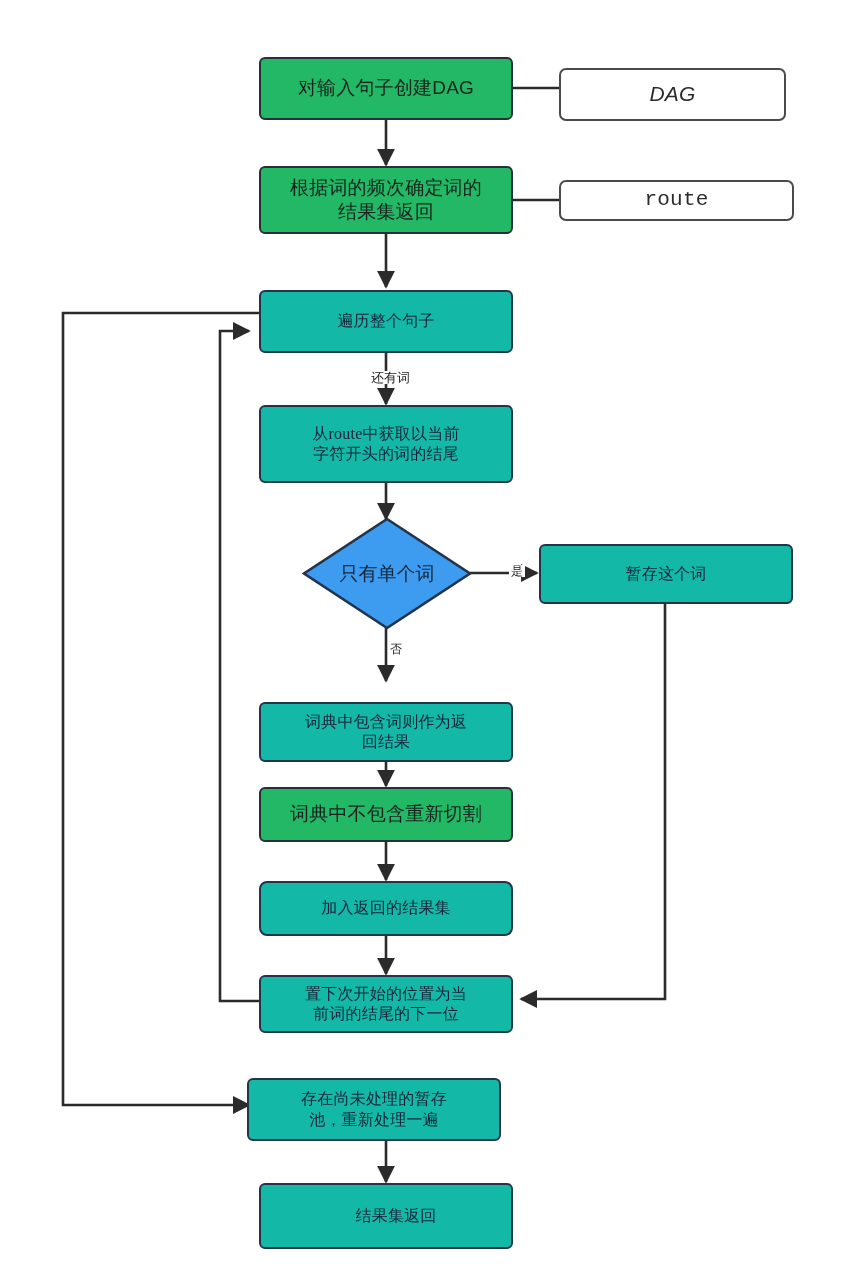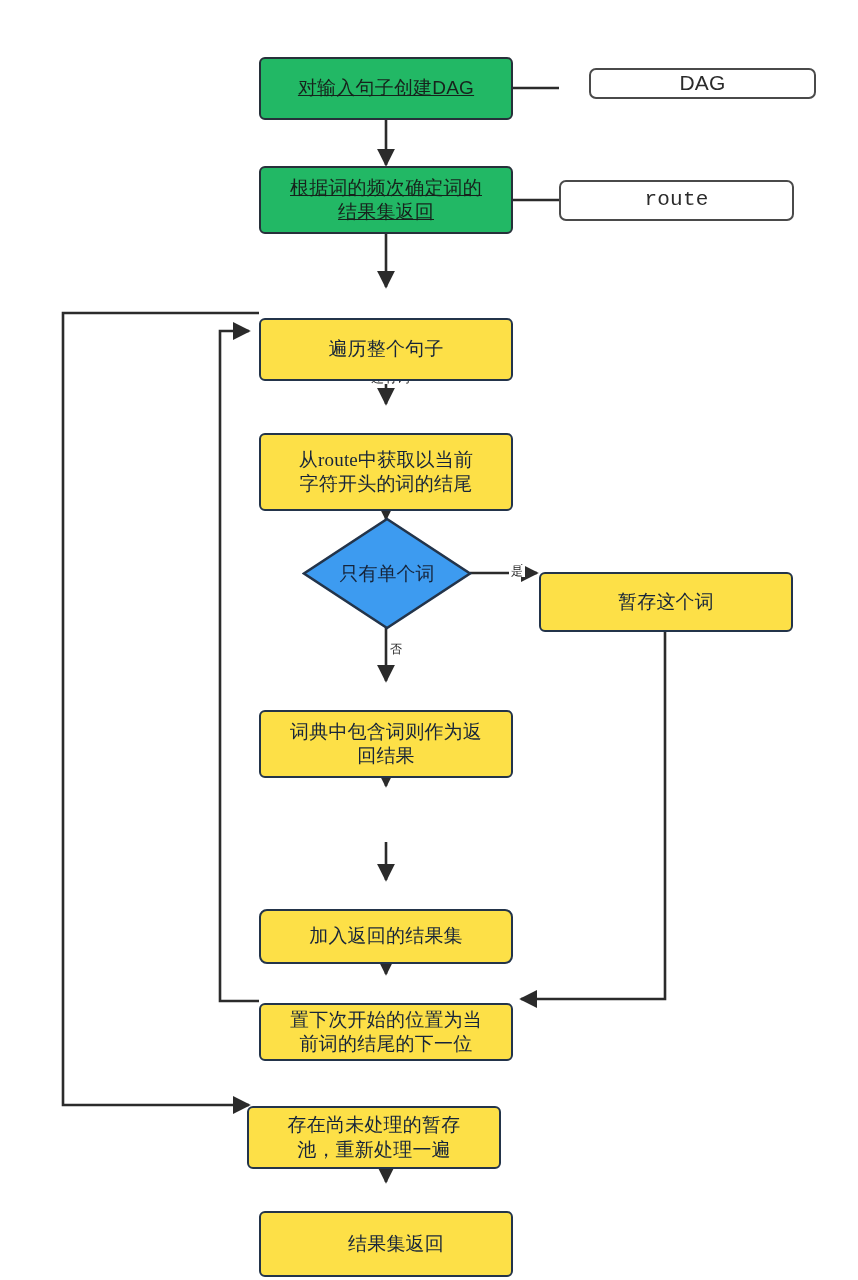--- a/index.html
+++ b/index.html
@@ -35,28 +35,26 @@
     border: 2px solid #2e3d4f;
     line-height: 1.28;
     white-space: pre-line;
     letter-spacing: 0.2px;
   }
   .node.green {
     background: #22b865;
     border-color: #27303a;
     color: #17221c;
     font-size: 19px;
-    text-decoration: underline;
   }
   .node.blue {
-    background: #fde047;
+    background: #14b8a6;
     border-color: #23344a;
     color: #16243a;
-    font-size: 19px;
-    margin-top: 28px;
+    font-size: 16px;
   }
   .node.plain {
     background: #ffffff;
     border: 2px solid #4a4a4a;
     color: #2b2b2b;
     font-size: 21px;
     border-radius: 7px;
   }
   .decision {
     position: absolute;
@@ -137,44 +135,45 @@
   </svg>
 
   <div class="edge-label" style="left:352px; top:371px;">还有词</div>
 
   <div class="edge-label vert" style="left:492px; top:565px;">是</div>
 
   <div class="edge-label vert" style="left:371px; top:643px;">否</div>
 
   <div class="node green" style="left:259px; top:57px; width:254px; height:63px;">对输入句子创建DAG</div>
 
-  <div class="node plain" style="left:589px; top:68px; width:227px; height:31px;">DAG</div>
+  <div class="node plain" style="left:559px; top:68px; width:227px; height:53px;font-style:italic;">DAG</div>
 
   <div class="node green" style="left:259px; top:166px; width:254px; height:68px;">根据词的频次确定词的
 结果集返回</div>
 
   <div class="node plain" style="left:559px; top:180px; width:235px; height:41px;font-family:Liberation Mono, monospace;">route</div>
 
   <div class="node blue" style="left:259px; top:290px; width:254px; height:63px;">遍历整个句子</div>
 
   <div class="node blue" style="left:259px; top:405px; width:254px; height:78px;font-family:Liberation Serif, serif;">从route中获取以当前
 字符开头的词的结尾</div>
 
   <div class="decision" style="left:302px; top:517px; width:170px; height:113px;">
     <svg width="170" height="113" viewBox="0 0 170 113" xmlns="http://www.w3.org/2000/svg">
       <polygon points="85,2 168,56.5 85,111 2,56.5" fill="#3d9bf0" stroke="#23344a" stroke-width="2.6"></polygon>
     </svg>
     <div class="dlabel">只有单个词</div>
   </div>
 
   <div class="node blue" style="left:539px; top:544px; width:254px; height:60px;">暂存这个词</div>
 
-  <div class="node blue" style="left:259px; top:682px; width:254px; height:68px;">词典中包含词则作为返
+  <div class="node blue" style="left:259px; top:702px; width:254px; height:60px;">词典中包含词则作为返
 回结果</div>
 
+  <div class="node green" style="left:259px; top:787px; width:254px; height:55px;">词典中不包含重新切割</div>
 
   <div class="node blue" style="left:259px; top:881px; width:254px; height:55px;border-radius:8px;">加入返回的结果集</div>
 
   <div class="node blue" style="left:259px; top:975px; width:254px; height:58px;">置下次开始的位置为当
 前词的结尾的下一位</div>
 
   <div class="node blue" style="left:247px; top:1078px; width:254px; height:63px;">存在尚未处理的暂存
 池，重新处理一遍</div>
 
   <div class="node blue" style="left:259px; top:1183px; width:254px; height:66px;padding-left:20px;">结果集返回</div>

